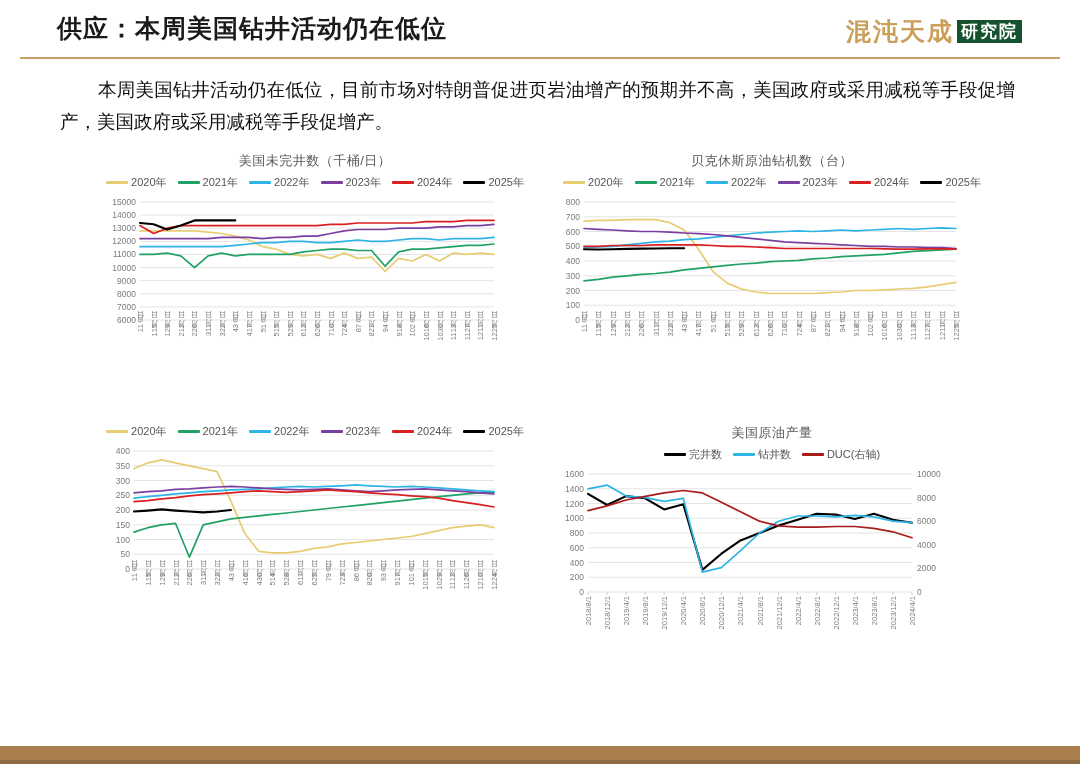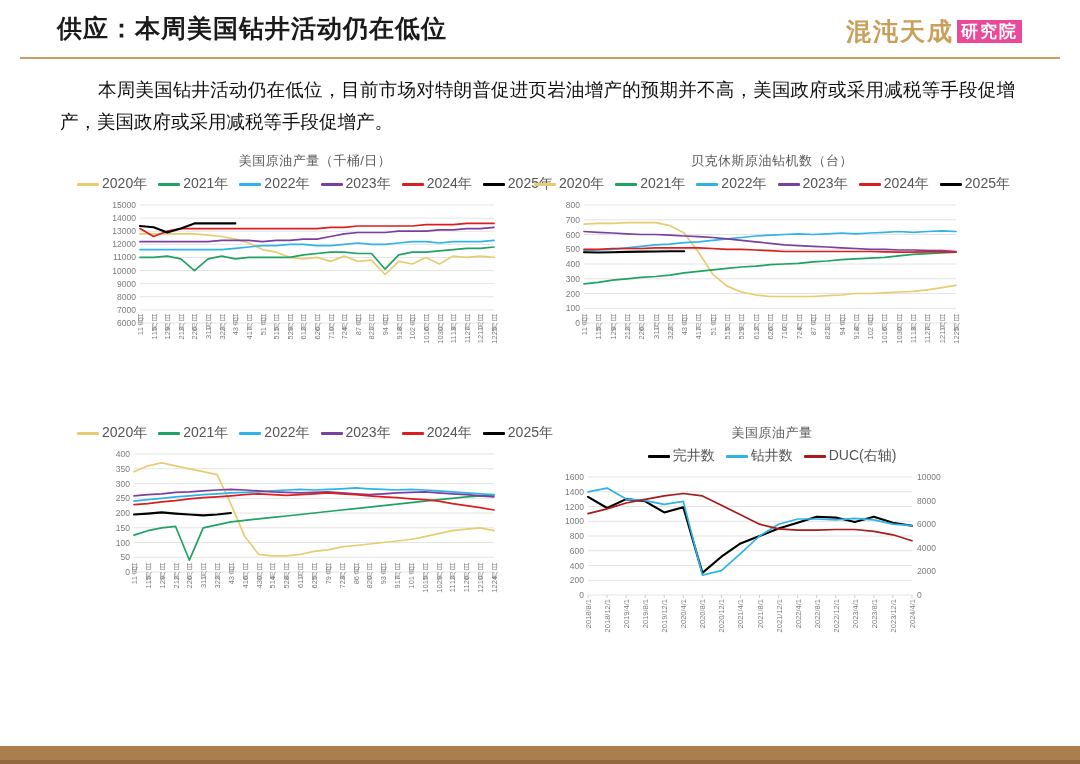--- a/index.html
+++ b/index.html
@@ -31,21 +31,21 @@
   .logo{
     position:absolute;right:58px;top:13px;height:36px;
     display:flex;align-items:center;gap:3px;
   }
   .logo-text{
     font-family:"Liberation Serif", serif;
     font-size:25px;color:#c79a52;font-weight:bold;letter-spacing:2px;
     opacity:.95;
   }
   .logo-seal{
-    background:#ec4899;color:#fff;font-size:17px;font-weight:bold;
+    background:#14532d;color:#fff;font-size:17px;font-weight:bold;
     padding:3px 4px;letter-spacing:2px;line-height:1;
     font-family:"Liberation Serif", serif;
   }
 
   
   .lead{
     position:absolute;left:60px;top:74px;width:955px;
     font-size:18.5px;line-height:32px;color:#111;
     text-indent:38px;text-align:justify;
     font-family:"Liberation Serif", serif;
@@ -57,21 +57,21 @@
     text-align:center;font-size:13px;color:#595959;
     font-family:"Liberation Sans", sans-serif;
     margin-bottom:5px;letter-spacing:.5px;
   }
   .legend{
     display:flex;justify-content:center;align-items:center;
     gap:11px;margin-bottom:6px;flex-wrap:nowrap;
   }
   .legend-item{display:flex;align-items:center;gap:3px;}
   .legend-swatch{width:22px;height:3px;border-radius:1px;display:block;}
-  .legend-label{font-size:14px;color:#555;font-family:"Liberation Sans", sans-serif;white-space:nowrap;}
+  .legend-label{font-size:11px;color:#555;font-family:"Liberation Sans", sans-serif;white-space:nowrap;}
 
   .plot-wrap{position:relative;}
   .plot-wrap svg{display:block;}
 
   .xlabels{position:relative;height:52px;}
   .xlabels span{
     position:absolute;top:0;
     font-size:7.5px;color:#7b7b7b;
     font-family:"Liberation Sans", sans-serif;
     writing-mode:vertical-rl;
@@ -106,21 +106,21 @@
     <div class="logo">
       <span class="logo-text">混沌天成</span>
       <span class="logo-seal">研究院</span>
     </div>
     <div class="header-rule"></div>
   </div>
 
   <div class="lead">本周美国钻井活动仍在低位，目前市场对特朗普促进页岩油增产的预期并不高，美国政府或采用减税等手段促增产，美国政府或采用减税等手段促增产。</div>
 
   <div class="chart" id="chart0" style="left:100px;top:152px;width:430px;">
-      <div class="chart-title">美国原油产量（千桶/日）</div>
+      <div class="chart-title">美国未完井数（千桶/日）</div>
       <div class="legend">
         <div class="legend-item">
           <span class="legend-swatch" style="background: rgb(232, 204, 114);"></span>
           <span class="legend-label">2020年</span>
         </div>
         <div class="legend-item">
           <span class="legend-swatch" style="background: rgb(33, 162, 101);"></span>
           <span class="legend-label">2021年</span>
         </div>
         <div class="legend-item">

